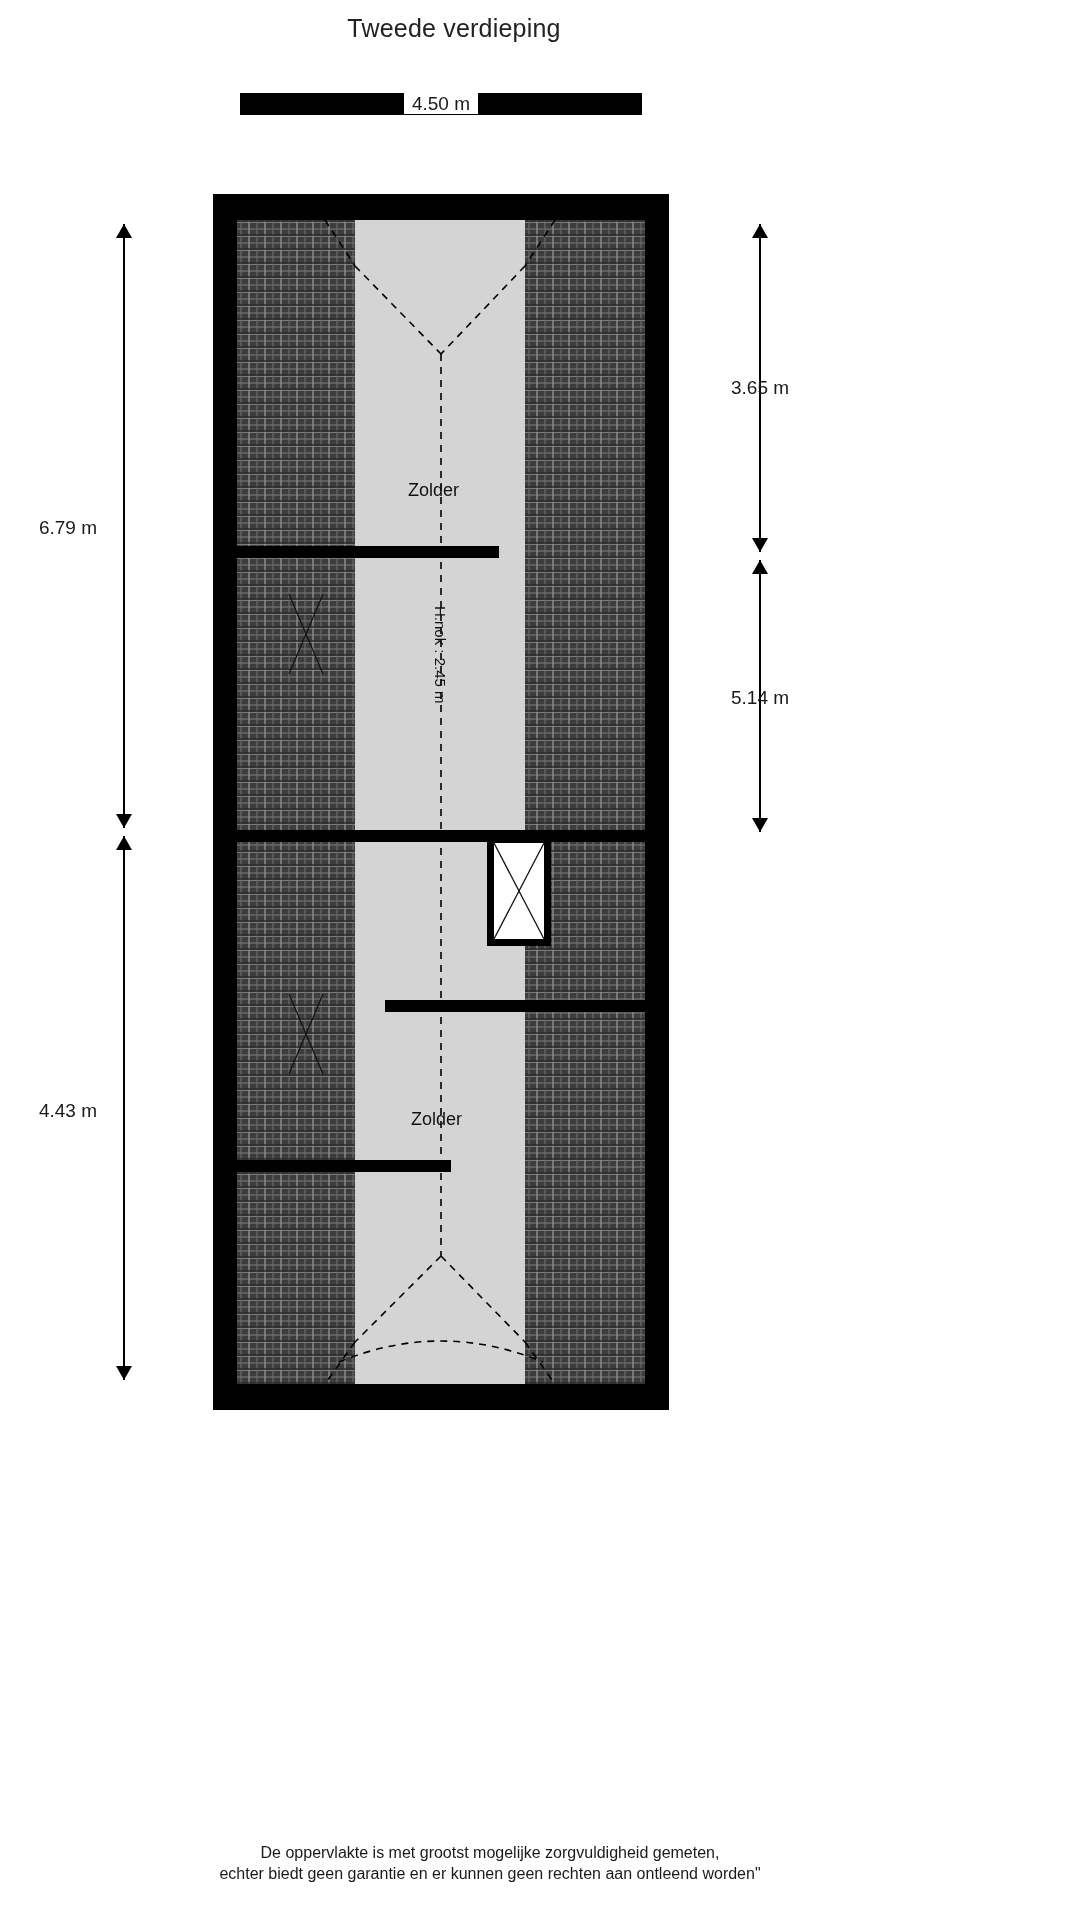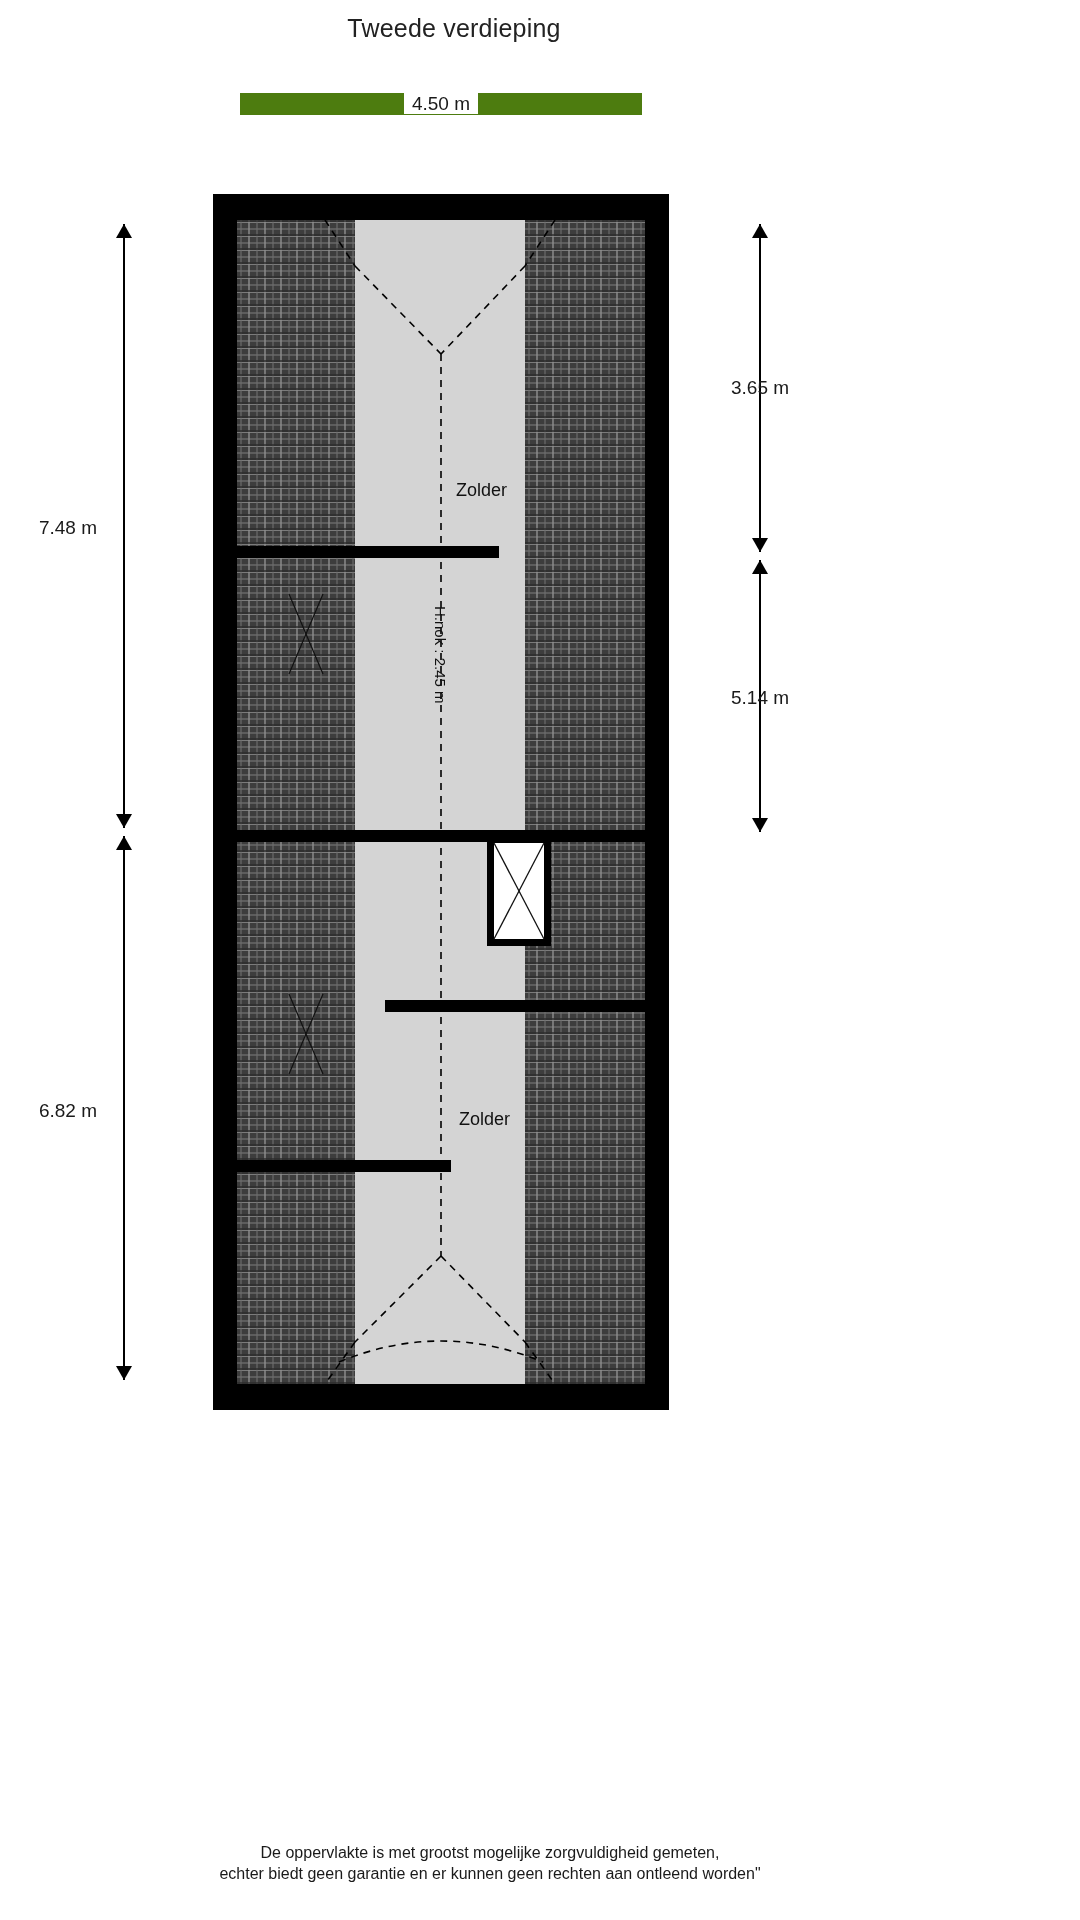--- a/index.html
+++ b/index.html
@@ -69,21 +69,21 @@
     right: 0;
     border-left: 14px solid #000;
   }
   #dim-top .txt {
     position: absolute;
     left: 0;
     top: -4px;
     width: 402px;
     text-align: center;
     font-size: 19px;
-    background: #4d7c0f;
+    background: #000000;
   }
   #dim-top .txt span {
     background: #fff;
     padding: 0 8px;
   }
 
   
   .vdim {
     position: absolute;
     width: 20px;
@@ -125,21 +125,20 @@
   #plan svg {
     display: block;
   }
 
   
   .room-label {
     position: absolute;
     font-size: 18px;
     color: #111;
     white-space: nowrap;
-    margin-left: 48px;
   }
   #label-nok {
     position: absolute;
     font-size: 15px;
     color: #111;
     transform: rotate(90deg);
     transform-origin: left top;
     white-space: nowrap;
   }
 
@@ -167,28 +166,28 @@
   <div class="txt">
     <span>4.50 m</span>
   </div>
 </div>
 
 <div class="vdim" id="vdim-left-upper" style="left:114px; top:224px; height:604px;">
   <div class="vline"></div>
   <div class="varrow-t"></div>
   <div class="varrow-b"></div>
 </div>
-<div class="dim-label" style="left:97px; top:517px; transform:translateX(-100%);">7.48 m</div>
+<div class="dim-label" style="left:97px; top:517px; transform:translateX(-100%);">6.79 m</div>
 
 <div class="vdim" id="vdim-left-lower" style="left:114px; top:836px; height:544px;">
   <div class="vline"></div>
   <div class="varrow-t"></div>
   <div class="varrow-b"></div>
 </div>
-<div class="dim-label" style="left:97px; top:1100px; transform:translateX(-100%);">6.82 m</div>
+<div class="dim-label" style="left:97px; top:1100px; transform:translateX(-100%);">4.43 m</div>
 
 <div class="vdim" id="vdim-right-upper" style="left:750px; top:224px; height:328px;">
   <div class="vline"></div>
   <div class="varrow-t"></div>
   <div class="varrow-b"></div>
 </div>
 <div class="dim-label" style="left:731px; top:377px;">3.65 m</div>
 
 <div class="vdim" id="vdim-right-lower" style="left:750px; top:560px; height:272px;">
   <div class="vline"></div>

